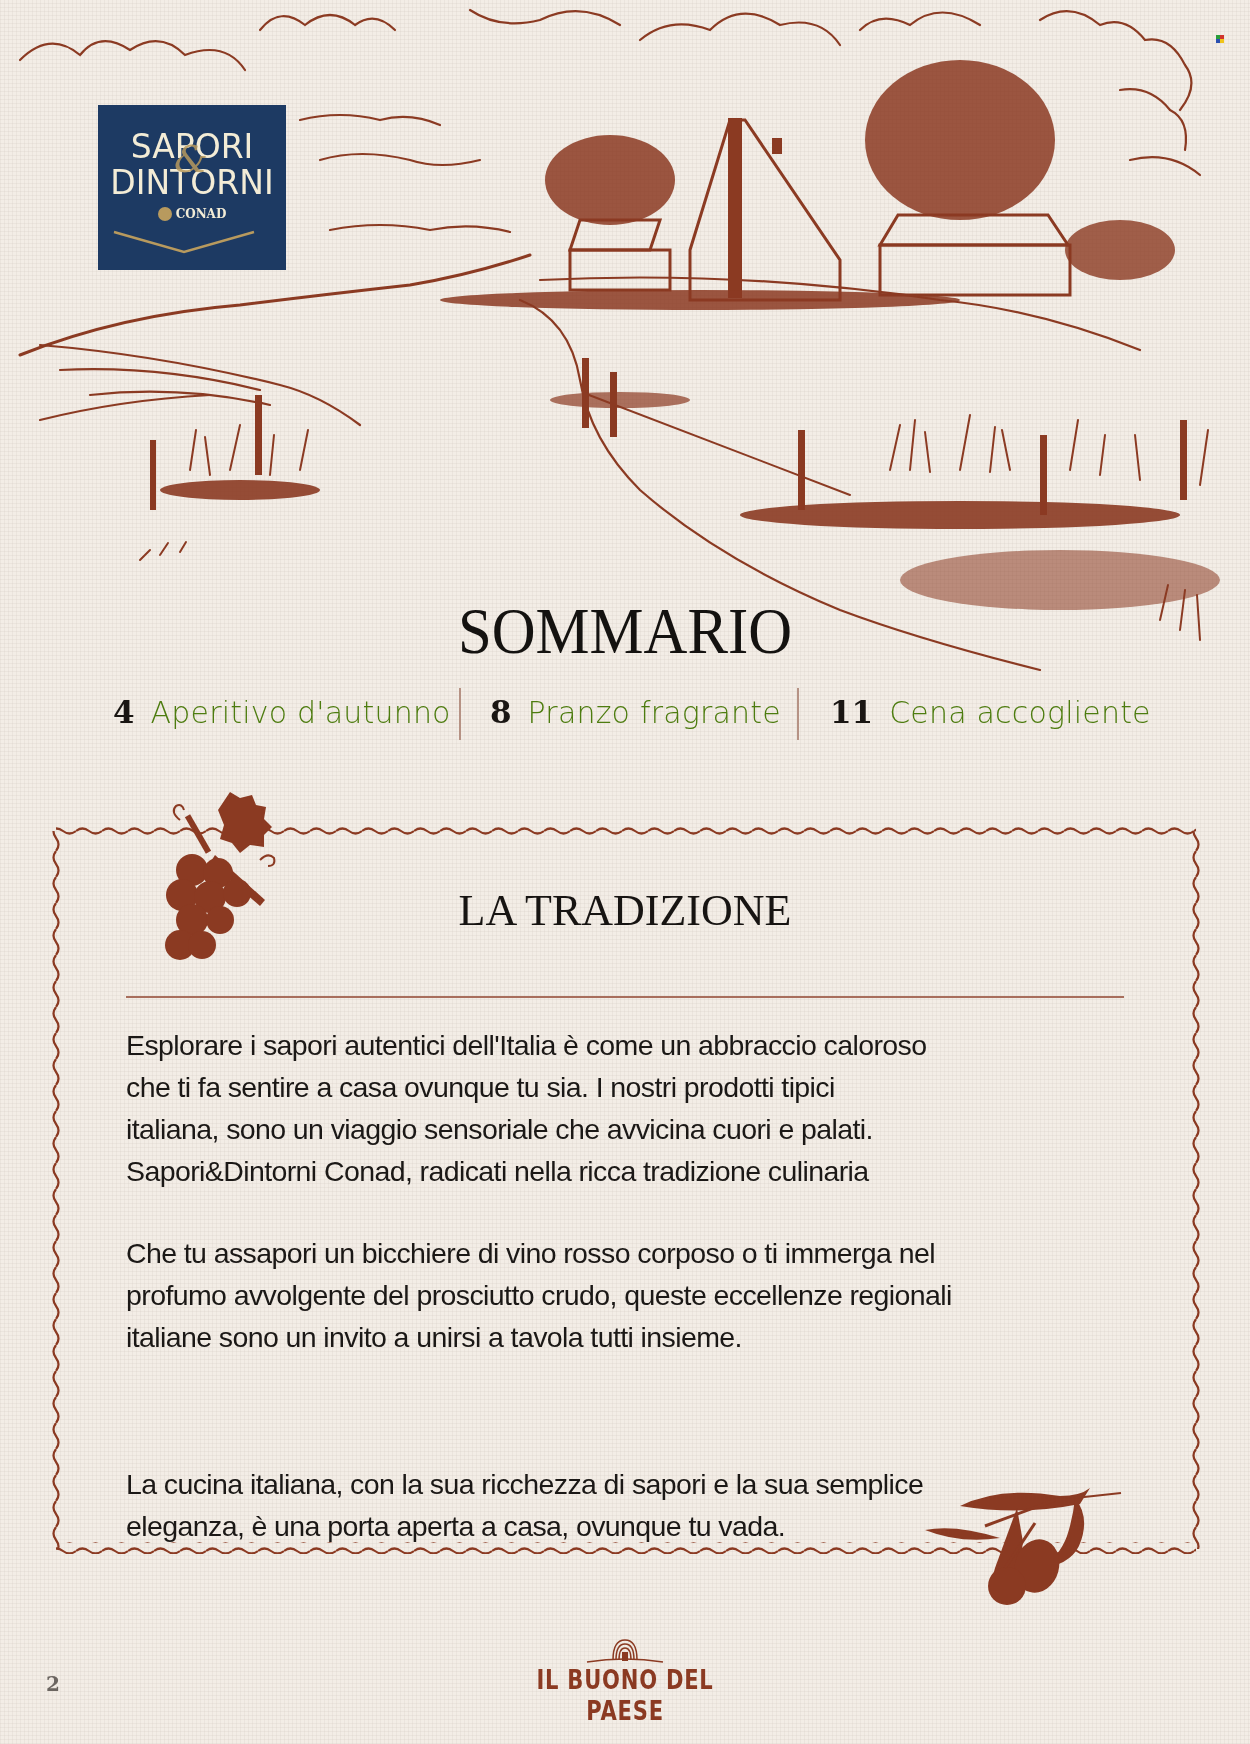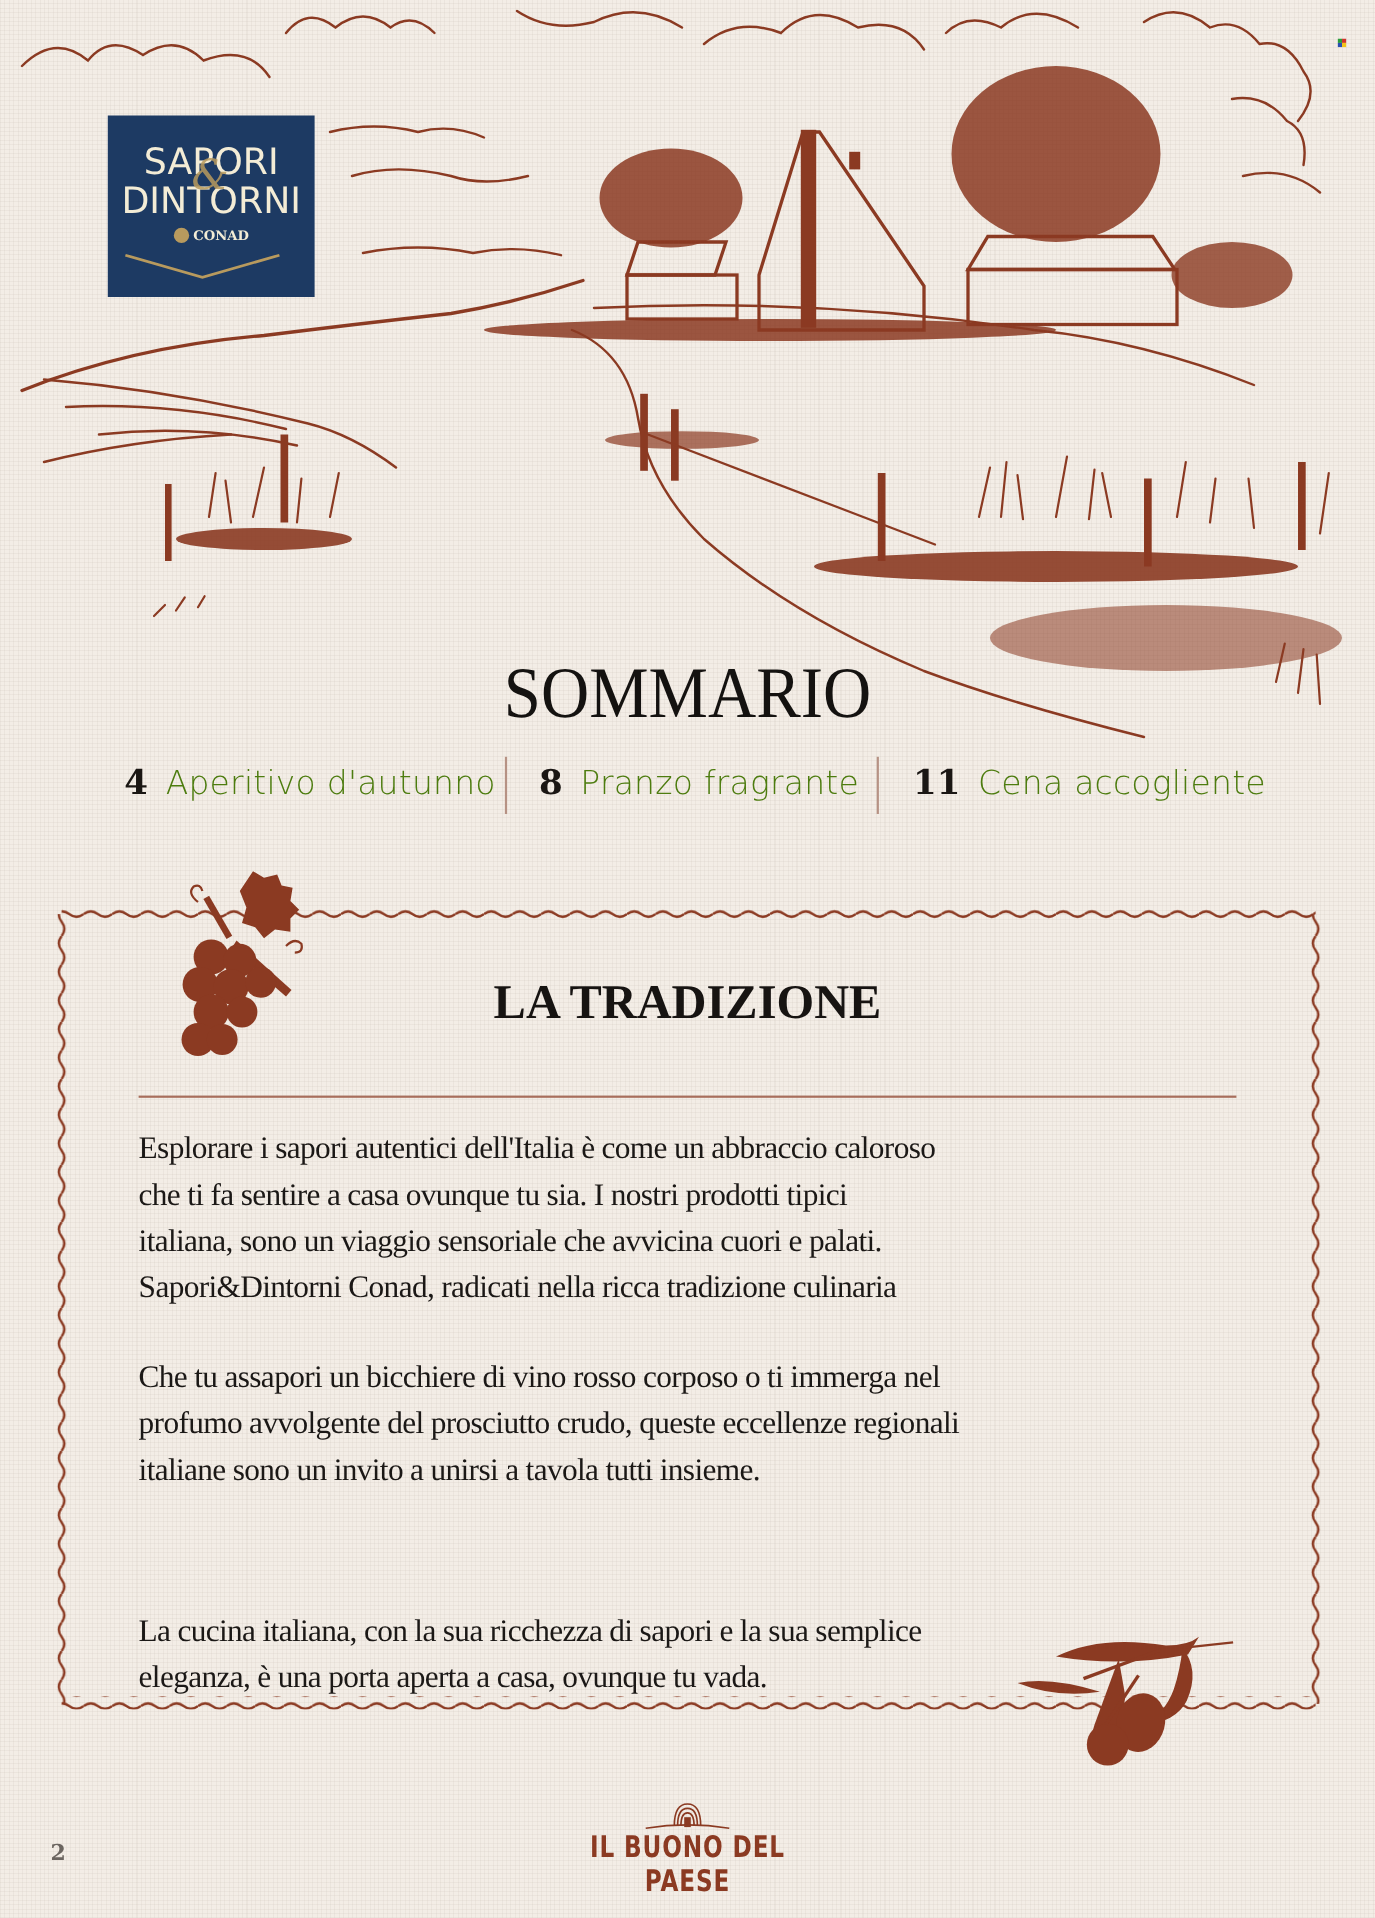--- a/index.html
+++ b/index.html
@@ -57,27 +57,27 @@
     .toc-num { font-family: "DejaVu Serif", serif; font-weight: 700; font-size: 31px; color: #1a1613; margin-right: 16px; }
     .toc-label { font-family: "DejaVu Sans", sans-serif; font-size: 30px; font-weight: 300; color: #4d7c0f; letter-spacing: 0.2px; }
     .toc-sep { top: 688px; width: 2px; height: 52px; background: #b69284; }
 
     
     #box-border { left: 50px; top: 825px; width: 1152px; height: 730px; }
     #box-title {
       left: 130px; width: 990px; top: 888px;
       text-align: center;
       font-family: "Liberation Serif", serif;
-      font-size: 44px; line-height: 46px; color: #171412; font-weight: bold;
+      font-size: 44px; line-height: 46px; color: #171412;
     }
     #box-title span { display: block; }
     #box-rule { left: 126px; top: 996px; width: 998px; height: 2px; background: #a86e5c; }
     .para {
       left: 126px; width: 1010px;
-      font-family: Liberation Serif, serif; font-size: 28.5px; line-height: 42px;
+      font-family: Liberation Sans, sans-serif; font-size: 28.5px; line-height: 42px;
       color: #1b1816; letter-spacing: -0.6px;
     }
     #para1 { top: 1024px; }
     #para2 { top: 1232px; }
     #para3 { top: 1442px; margin-top: 21px; }
 
     
     #page-num { left: 46px; top: 1672px; font-family: "DejaVu Serif", serif; font-weight: 700; font-size: 20px; color: #6b6560; }
     #brand {
       left: 480px; width: 290px; top: 1664px; text-align: center;

